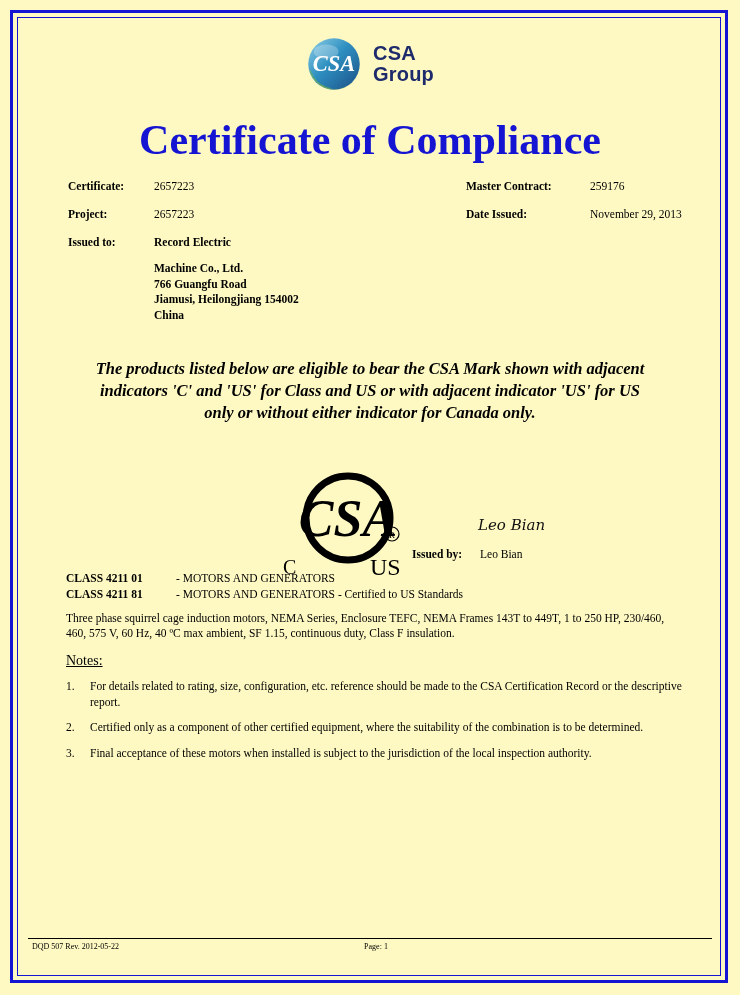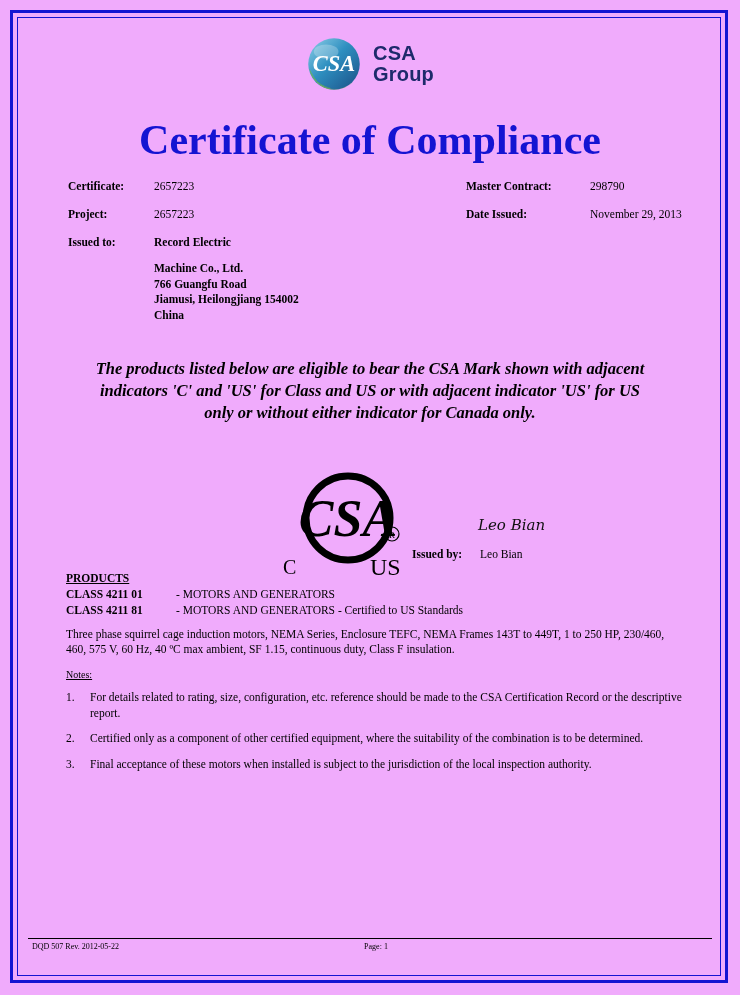--- a/index.html
+++ b/index.html
@@ -12,21 +12,21 @@
     height: 995px;
     font-family: "Liberation Serif", serif;
     position: relative;
     overflow: hidden;
   }
   .page {
     position: absolute;
     left: 0; top: 0;
     width: 740px;
     height: 995px;
-    background: #f0abfc;
+    background: #fef9c3;
   }
   .outer-border {
     position: absolute;
     left: 10px; top: 10px;
     width: 718px;
     height: 973px;
     border: 3px solid #1414d2;
     box-sizing: border-box;
   }
   .inner-border {
@@ -210,21 +210,21 @@
     left: 110px;
   }
   .desc-para {
     margin-top: 7px;
     font-size: 11.5px;
     line-height: 15px;
     width: 607px;
   }
   .notes-title {
     margin-top: 12px;
-    font-size: 10px;
+    font-size: 14px;
     text-decoration: underline;
   }
   .note {
     position: relative;
     margin-top: 10px;
     font-size: 11.5px;
     line-height: 15.5px;
     width: 605px;
     padding-left: 24px;
   }
@@ -292,21 +292,21 @@
     </div>
 
     <div class="title">Certificate of Compliance</div>
 
     <div class="meta">
 
       <div class="row">
         <span class="lbl left">Certificate:</span>
         <span class="val left">2657223</span>
         <span class="lbl right">Master Contract:</span>
-        <span class="val right">298790</span>
+        <span class="val right">259176</span>
       </div>
 
       <div class="row">
         <span class="lbl left">Project:</span>
         <span class="val left">2657223</span>
         <span class="lbl right">Date Issued:</span>
         <span class="val right">November 29, 2013</span>
       </div>
 
       <div class="row" style="height:auto">
@@ -332,21 +332,20 @@
         </svg>
       </span>
       <span class="mark-c">C</span>
       <span class="mark-us">US</span>
       <span class="signature">Leo Bian</span>
       <span class="issued-by-lbl">Issued by:</span>
       <span class="issued-by-val">Leo Bian</span>
     </div>
 
     <div class="products">
-      <div class="sec-title">PRODUCTS</div>
 
       <div class="class-row">
         <span class="class-code">CLASS 4211 01</span>
         <span class="class-desc">- MOTORS AND GENERATORS</span>
       </div>
       <div class="class-row">
         <span class="class-code">CLASS 4211 81</span>
         <span class="class-desc">- MOTORS AND GENERATORS - Certified to US Standards</span>
       </div>
 

